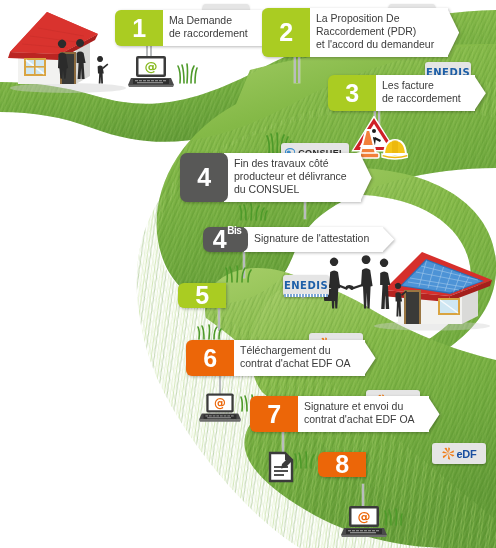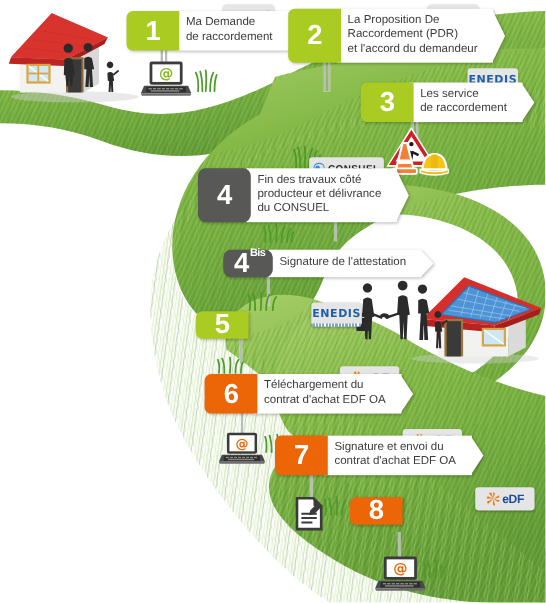--- a/index.html
+++ b/index.html
@@ -615,21 +615,21 @@
 
   <div class="step acc-green" style="left:262px;top:8px;z-index:7;">
     <div class="step-num">2</div>
     <div class="step-label">La Proposition De
 Raccordement (PDR)
 et l'accord du demandeur</div>
   </div>
 
   <div class="step acc-green" style="left:328px;top:75px;z-index:7;">
     <div class="step-num">3</div>
-    <div class="step-label">Les service
+    <div class="step-label">Les facture
 de raccordement</div>
   </div>
 
   <div class="step acc-grey" style="left:180px;top:153px;z-index:7;">
     <div class="step-num round" style="border-radius:7px;">4</div>
     <div class="step-label">Fin des travaux côté
 producteur et délivrance
 du CONSUEL</div>
   </div>
 

